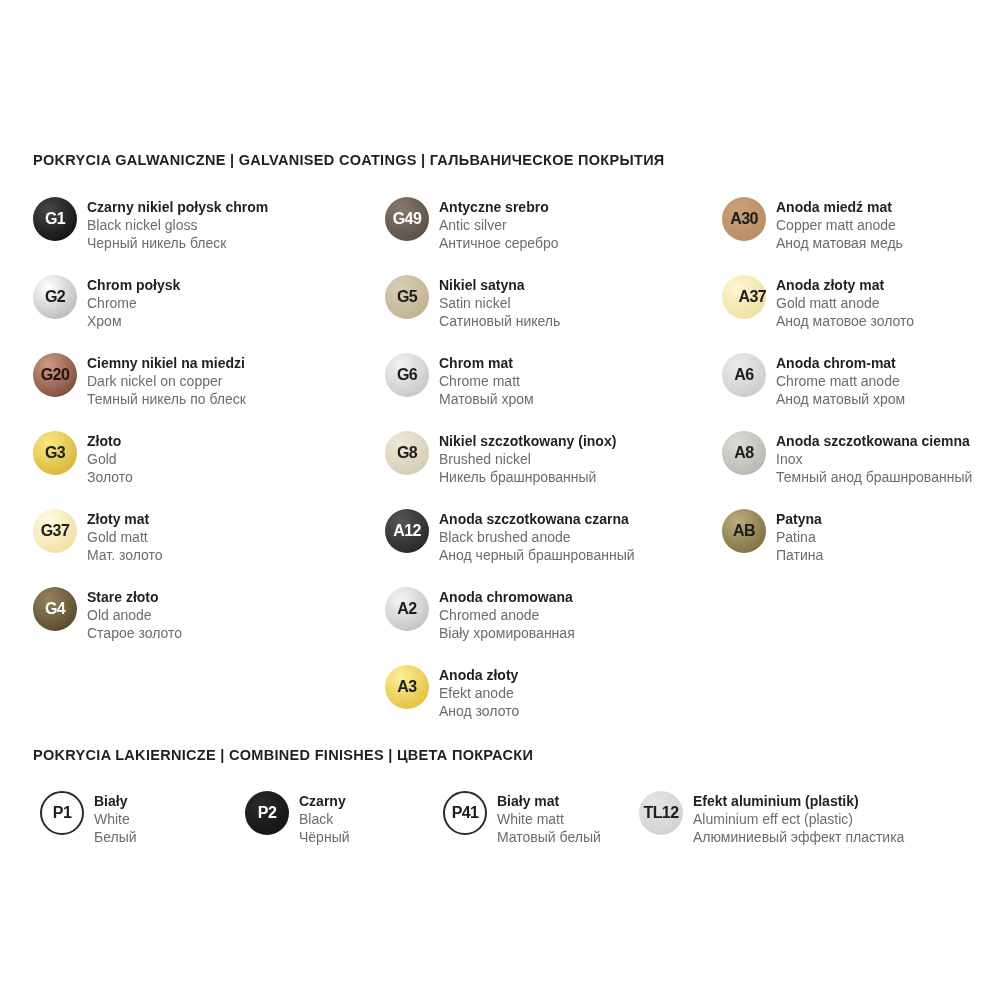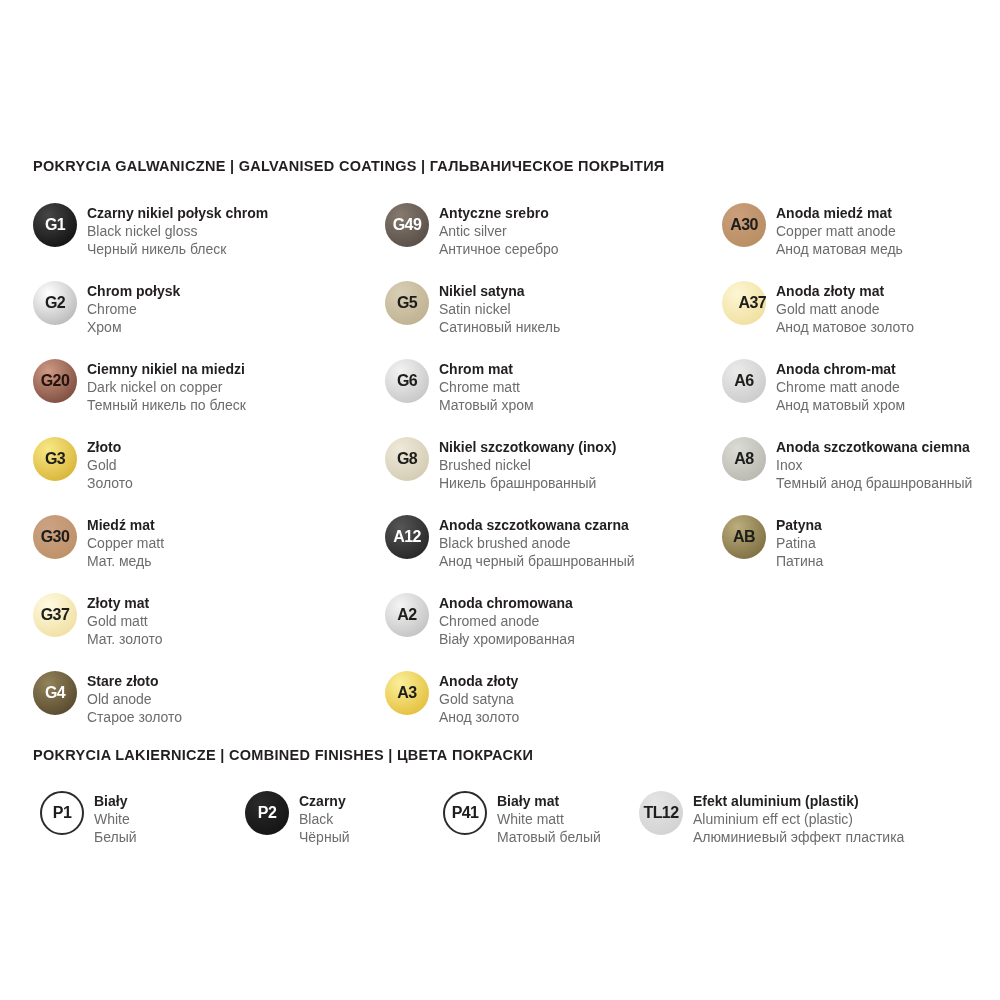--- a/index.html
+++ b/index.html
@@ -5,21 +5,21 @@
   html,body{margin:0;padding:0;background:#ffffff;}
   .sheet{
     position:relative;
     width:1000px;height:1000px;
     background:#ffffff;
     font-family:"Liberation Sans","DejaVu Sans",sans-serif;
     color:#231f20;
     overflow:hidden;
   }
   .section{position:absolute;left:33px;right:18px;}
-  .section-galvanic{top:158px;}
+  .section-galvanic{top:152px;}
   .section-lacquer{top:747px;}
   .section-header{
     font-size:14.5px;font-weight:bold;letter-spacing:.3px;
     color:#231f20;white-space:nowrap;
   }
   .grid{display:grid;margin-top:29px;}
   .grid-galvanic{grid-template-columns:352px 337px 1fr;}
   .grid-lacquer{grid-template-columns:205px 198px 196px auto;padding-left:7px;margin-top:28px;}
   .col{display:flex;flex-direction:column;}
   .item{display:flex;align-items:flex-start;margin-bottom:23px;}
@@ -80,30 +80,20 @@
     <div class="swatch" style="background: radial-gradient(circle at 35% 28%, rgb(249, 232, 135) 0%, rgb(216, 180, 55) 82%); color: rgb(29, 29, 27);">
       <span class="code">G3</span>
     </div>
     <div class="names">
       <div class="name-pl">Złoto</div>
       <div class="name-en">Gold</div>
       <div class="name-ru">Золото</div>
     </div>
   </div>
           <div class="item">
-    <div class="swatch" style="background: radial-gradient(circle at 35% 28%, rgb(205, 162, 132) 0%, rgb(189, 145, 103) 82%); color: rgb(29, 29, 27);">
-      <span class="code">G30</span>
-    </div>
-    <div class="names">
-      <div class="name-pl">Miedź mat</div>
-      <div class="name-en">Copper matt</div>
-      <div class="name-ru">Мат. медь</div>
-    </div>
-  </div>
-          <div class="item">
     <div class="swatch" style="background: radial-gradient(circle at 35% 28%, rgb(254, 251, 227) 0%, rgb(241, 223, 160) 82%); color: rgb(29, 29, 27);">
       <span class="code">G37</span>
     </div>
     <div class="names">
       <div class="name-pl">Złoty mat</div>
       <div class="name-en">Gold matt</div>
       <div class="name-ru">Мат. золото</div>
     </div>
   </div>
           <div class="item">
@@ -177,21 +167,21 @@
       <div class="name-en">Chromed anode</div>
       <div class="name-ru">Biały хромированная</div>
     </div>
   </div>
           <div class="item">
     <div class="swatch" style="background: radial-gradient(circle at 35% 28%, rgb(251, 239, 154) 0%, rgb(227, 191, 60) 82%); color: rgb(29, 29, 27); align-items: center;">
       <span class="code">A3</span>
     </div>
     <div class="names">
       <div class="name-pl">Anoda złoty</div>
-      <div class="name-en">Gold satyna</div>
+      <div class="name-en">Efekt anode</div>
       <div class="name-ru">Анод золото</div>
     </div>
   </div>
         </div>
         <div class="col">
           <div class="item">
     <div class="swatch" style="background: radial-gradient(circle at 35% 28%, rgb(203, 159, 122) 0%, rgb(184, 142, 100) 82%); color: rgb(29, 29, 27);">
       <span class="code">A30</span>
     </div>
     <div class="names">

